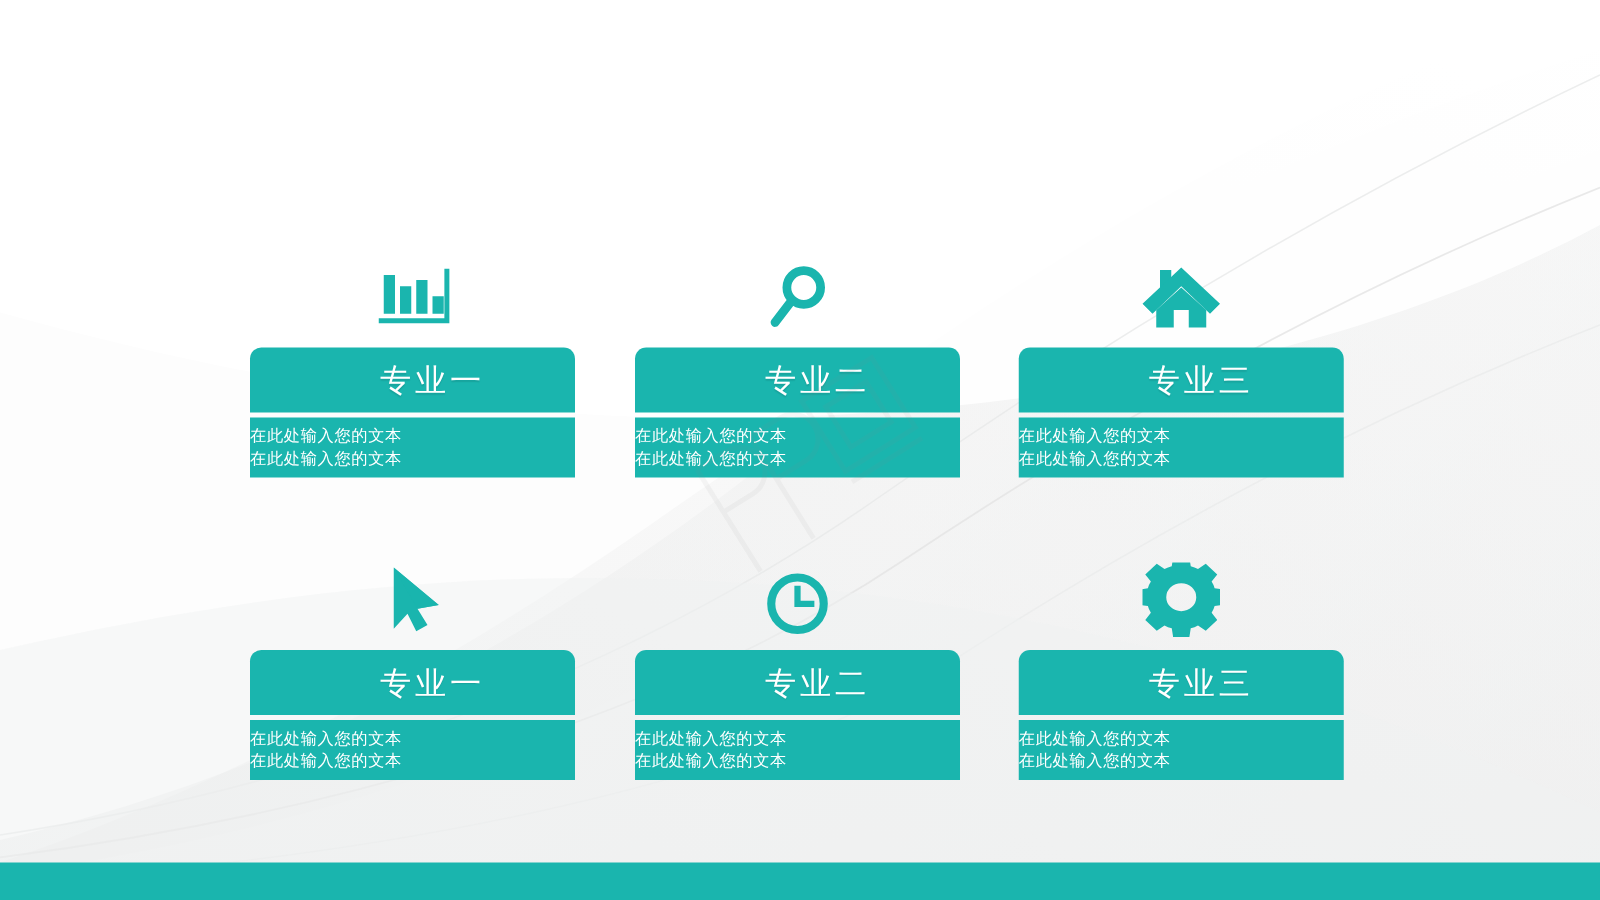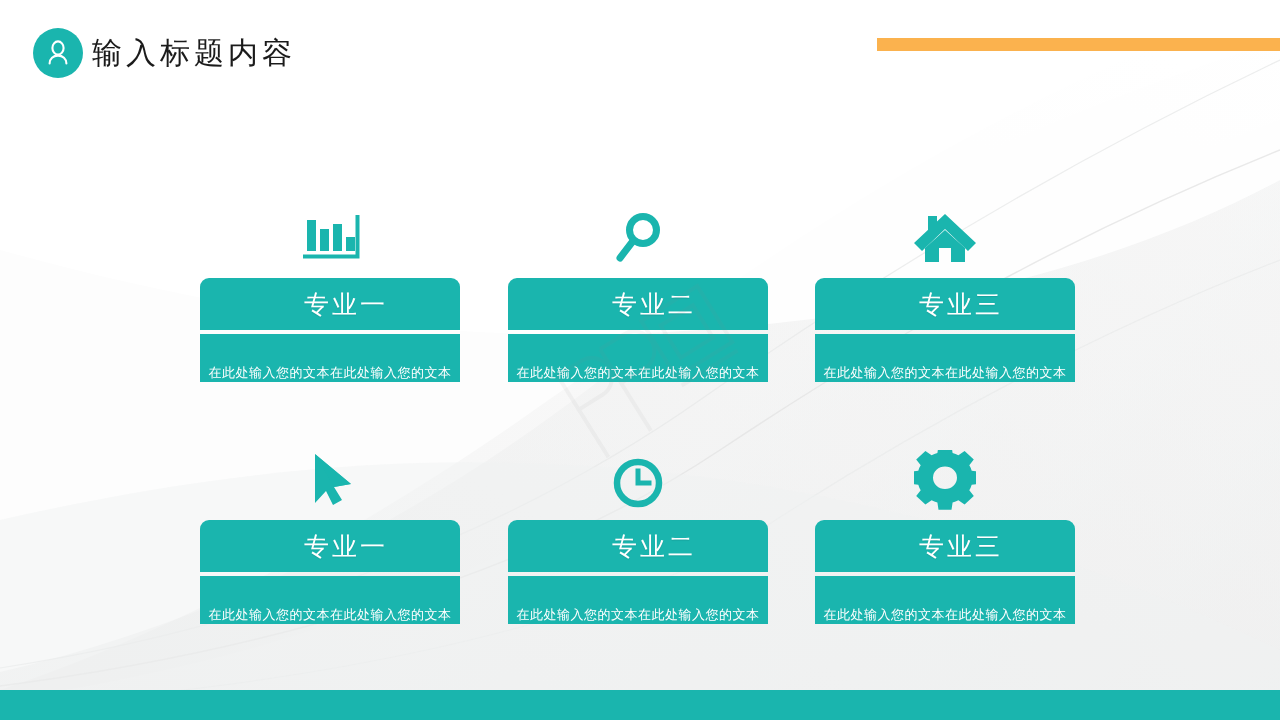--- a/index.html
+++ b/index.html
@@ -66,22 +66,22 @@
     display:flex; align-items:center; justify-content:center;
     color:#ffffff;
     font-size:25px; letter-spacing:3px; font-weight:400;
     text-shadow:0 1px 1px rgba(0,0,0,.10);
     padding-left:32px;
   }
   .card-body {
     background:#1AB5AE;
     margin-top:4px;
     height:48px;
-    display:flex; flex-direction:row;
-    align-items:flex-end; justify-content:center;
+    display:flex; flex-direction:column;
+    align-items:flex-start; justify-content:center;
     color:#ffffff;
     font-size:13px; line-height:18px; letter-spacing:.5px;
   }
   .card-body span { display:block; white-space:nowrap; }
 
   
   .watermark {
     position:absolute; left:560px; top:300px;
     width:190px; height:150px;
     transform:rotate(-32deg);
@@ -122,35 +122,20 @@
     <path d="M1280,40 C1000,130 760,250 520,420 C330,552 150,640 0,690 L0,720 L1280,720 Z" fill="url(#wv3)" opacity="0.55"></path>
     <path d="M1280,0 C1060,70 820,210 600,380 C400,534 200,626 0,672 L0,720 L1280,720 Z" fill="url(#wv2)" opacity="0.40"></path>
     <path d="M1280,120 C1040,210 830,330 640,470 C470,596 230,668 0,700 L0,720 L1280,720 Z" fill="url(#wv1)" opacity="0.45"></path>
     <path d="M0,250 C180,300 420,350 700,330 C960,312 1150,250 1280,180 L1280,0 L0,0 Z" fill="#ffffff" opacity="0.85"></path>
     <path d="M1280,150 C1080,230 900,330 720,450 C540,570 280,650 0,686" fill="none" stroke="#e3e4e4" stroke-width="1.4" opacity="0.8"></path>
     <path d="M1280,60 C1090,150 900,260 700,400 C500,540 250,630 0,668" fill="none" stroke="#e7e8e8" stroke-width="1.2" opacity="0.8"></path>
     <path d="M1280,260 C1100,330 930,420 760,530 C600,630 300,688 0,706" fill="none" stroke="#eaebeb" stroke-width="1.2" opacity="0.8"></path>
     <path d="M0,520 C220,470 420,450 640,470 C880,492 1090,560 1280,650 L1280,720 L0,720 Z" fill="#f0f1f1" opacity="0.45"></path>
   </svg>
 
-  <div class="header">
-
-    <div class="badge">
-      <span>
-        <svg width="30" height="30" viewBox="0 0 30 30" aria-hidden="true">
-          <ellipse cx="15" cy="10" rx="5.6" ry="6.6" fill="none" stroke="#ffffff" stroke-width="2.1"></ellipse>
-          <path d="M6.6 25.5 C6.6 20.6 10.3 17.6 15 17.6 C19.7 17.6 23.4 20.6 23.4 25.5" fill="none" stroke="#ffffff" stroke-width="2.1" stroke-linecap="round"></path>
-        </svg>
-      </span>
-    </div>
-
-    <div class="slide-title">输入标题内容</div>
-
-    <div class="accent-bar"></div>
-  </div>
 
   <div class="row row-top">
 
     <div class="cell" style="left:200px;">
       <div class="icon-wrap">
         <svg width="62" height="58" viewBox="0 0 62 58" aria-hidden="true">
           <g fill="#1AB5AE">
             <rect x="8" y="10" width="9" height="31"></rect>
             <rect x="21" y="19" width="9" height="22"></rect>
             <rect x="34" y="14" width="9" height="27"></rect>

